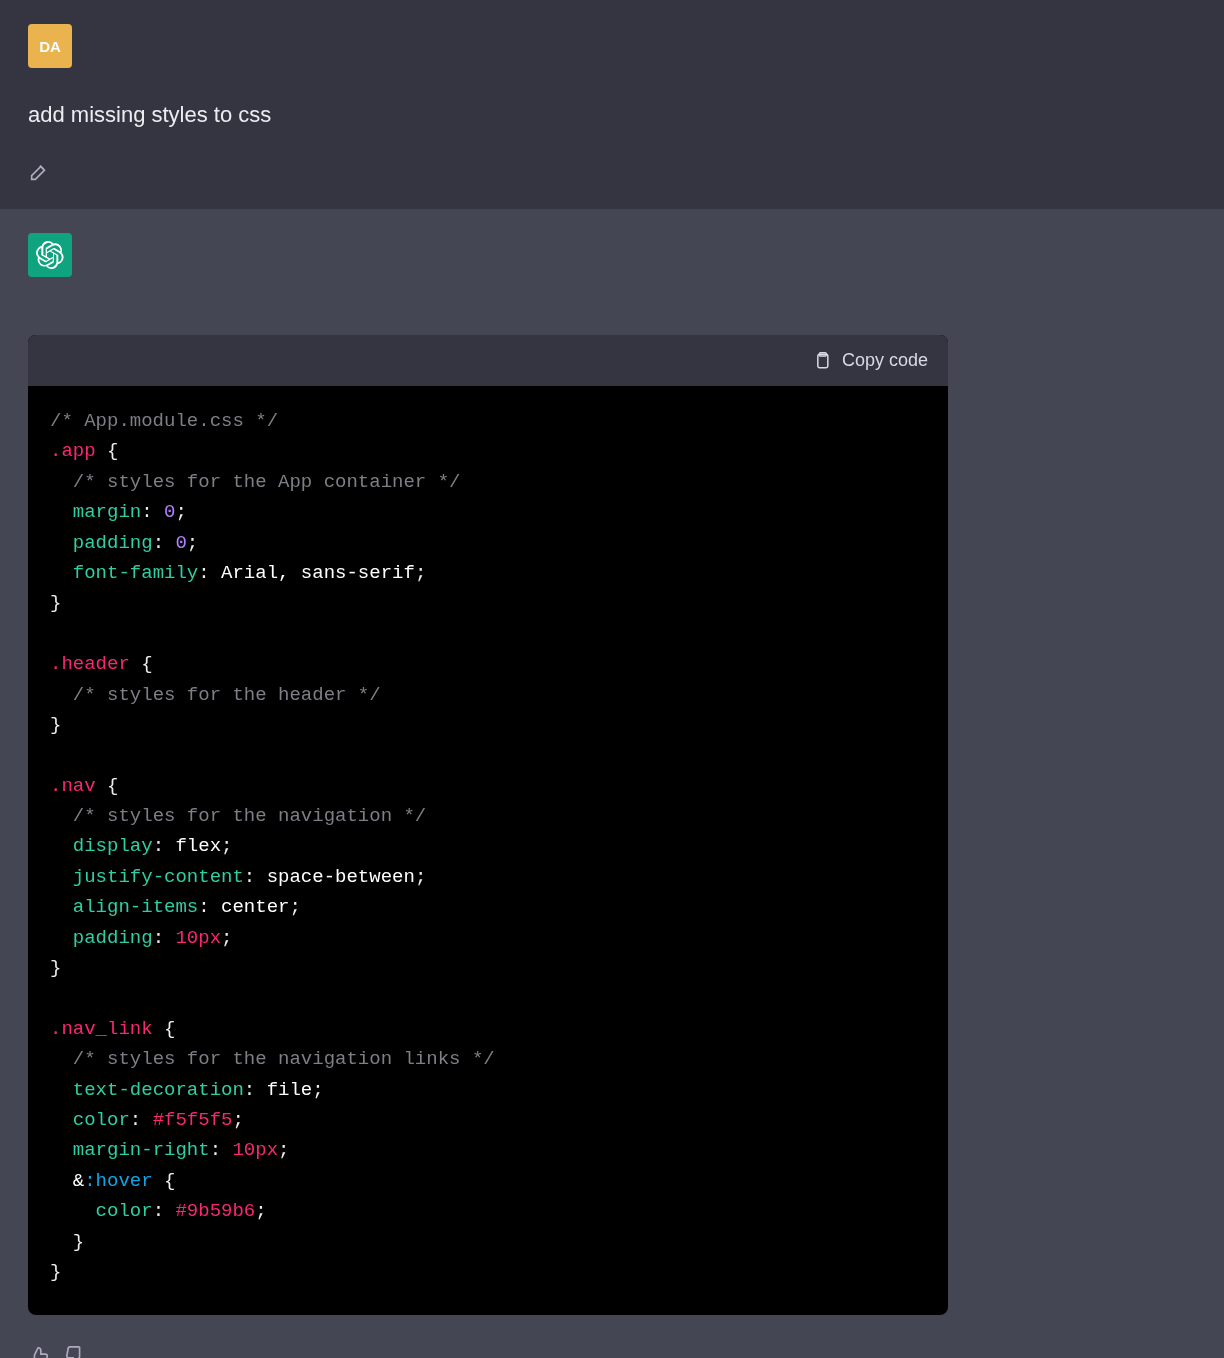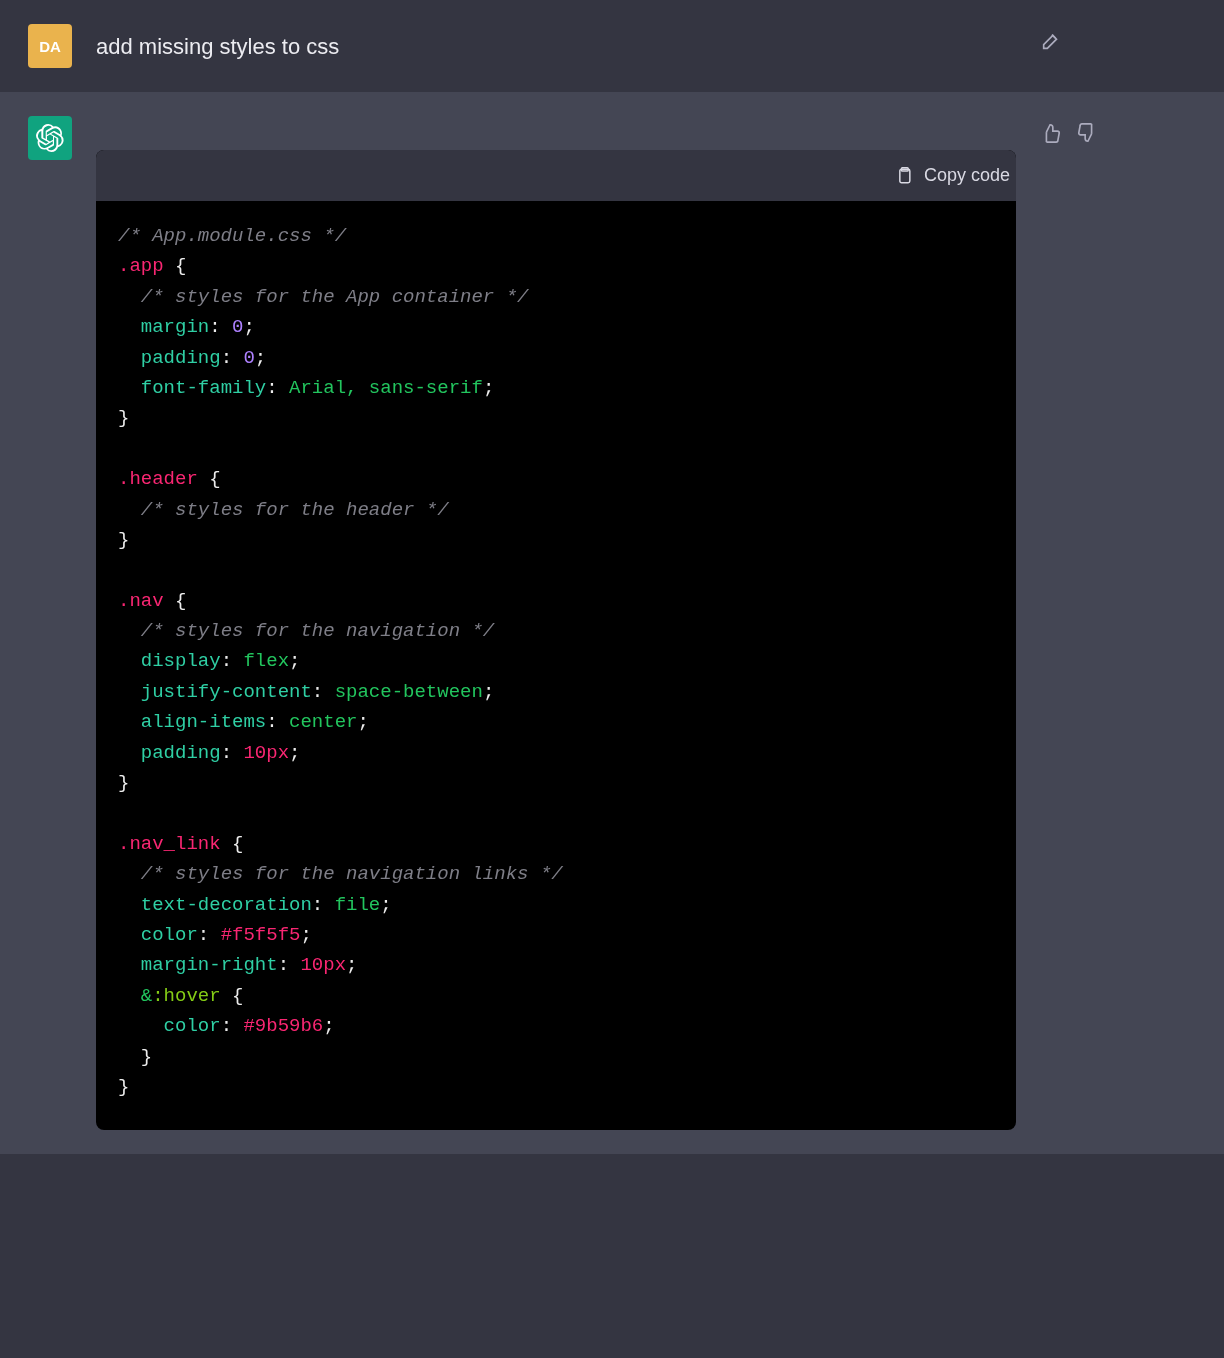--- a/index.html
+++ b/index.html
@@ -7,20 +7,21 @@
     background: #343541;
     font-family: -apple-system, BlinkMacSystemFont, "Segoe UI", Helvetica, Arial, sans-serif;
     color: #ececf1;
     width: 1224px;
   }
   .msg-row {
     display: flex;
     padding: 24px 28px;
     gap: 24px;
     position: relative;
+    flex-direction: column;
   }
   .msg-user { background: #343541; }
   .msg-assistant { background: #444654; }
   .avatar {
     width: 44px;
     height: 44px;
     border-radius: 4px;
     display: flex;
     align-items: center;
     justify-content: center;
@@ -54,48 +55,48 @@
     margin-top: 28px;
     border-radius: 8px;
     overflow: hidden;
     background: #000;
   }
   .code-header {
     background: #343541;
     display: flex;
     justify-content: flex-end;
     align-items: center;
-    padding: 12px 6px;
+    padding: 12px 20px;
     font-size: 18px;
     color: #d9d9e3;
   }
   .copy-btn {
     display: flex;
     align-items: center;
     gap: 10px;
     cursor: pointer;
   }
   .copy-btn svg { width: 20px; height: 20px; stroke: #d9d9e3; fill: none; stroke-width: 1.8; }
   pre.code-body {
     padding: 20px 22px 28px 22px;
     font-family: "SFMono-Regular", Consolas, "Liberation Mono", Menlo, monospace;
     font-size: 19px;
     line-height: 1.6;
     color: #ececec;
     white-space: pre;
   }
-  .c  { color: #7e7e87; font-style: italic; }
+  .c  { color: #7e7e87; }
   .sel{ color: #f92672; }
   .br { color: #ececec; }
   .pr { color: #2fcfa4; margin-top: 28px; }
-  .vl { color: #22c55e; text-align: right; }
+  .vl { color: #ffffff; text-align: right; }
   .num{ color: #ae81ff; }
   .hex{ color: #f92672; margin-top: 44px; }
   .px { color: #f92672; }
-  .ps { color: #84cc16; }
+  .ps { color: #0ea5e9; }
 </style>
 </head>
 <body>
 
 <div class="msg-row msg-user">
   <div class="avatar avatar-user">
     <span>DA</span>
   </div>
   <div class="msg-content">add missing styles to css</div>
   <div class="msg-actions">

